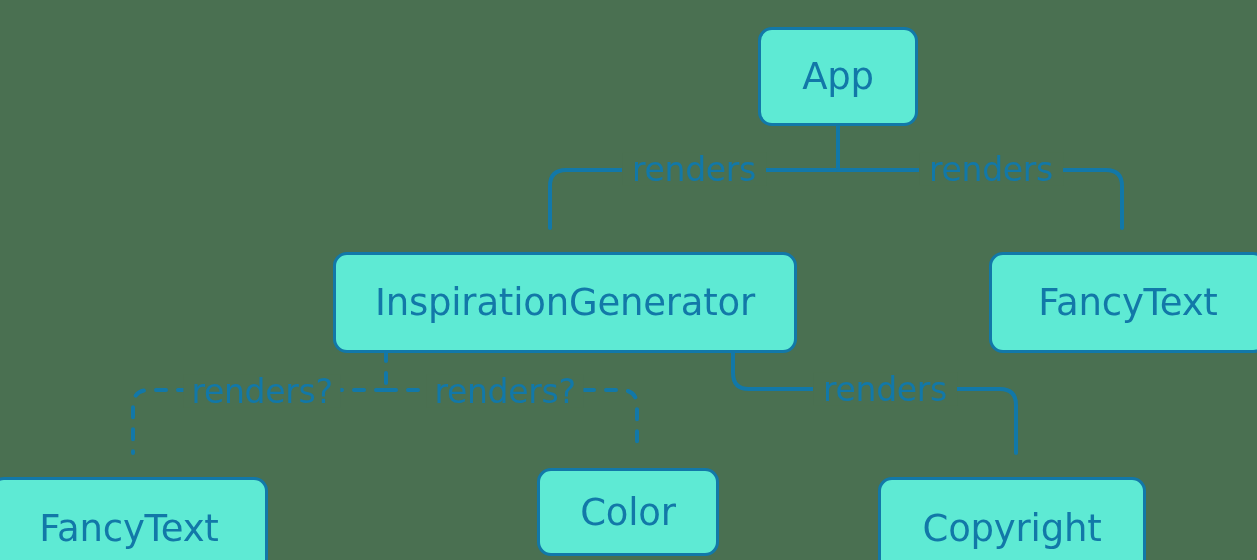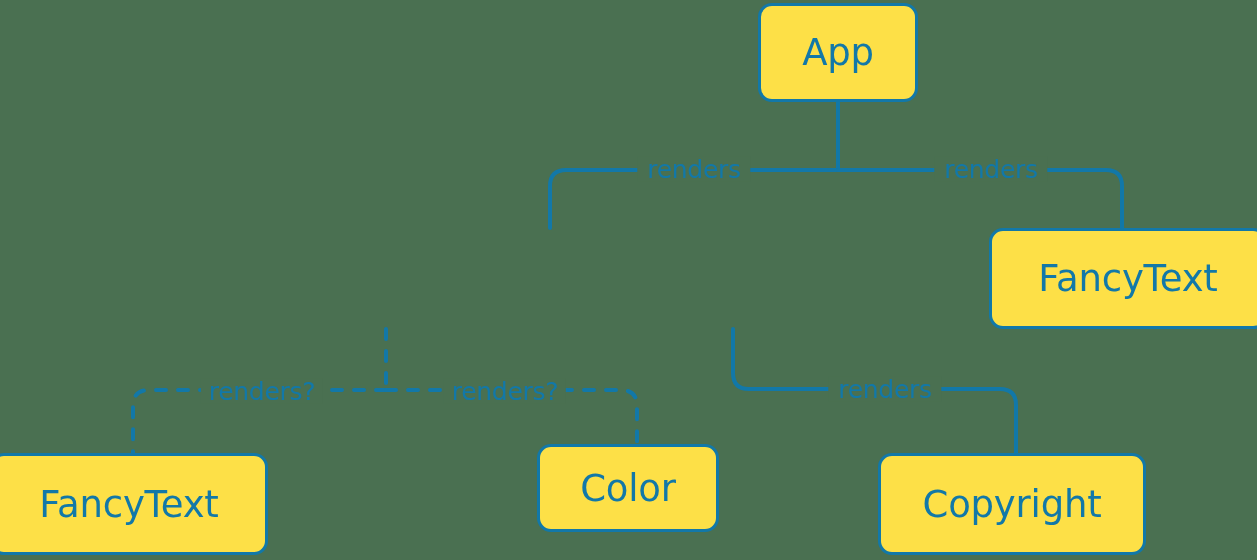--- a/index.html
+++ b/index.html
@@ -20,38 +20,39 @@
   }
   #wires {
     position: absolute;
     top: 0;
     left: 0;
     width: 1257px;
     height: 560px;
   }
   .node {
     position: absolute;
-    background: #fde047;
+    background: #5eead4;
     border: 3px solid #1278a8;
     border-radius: 14px;
     box-sizing: border-box;
     display: flex;
     align-items: center;
     justify-content: center;
     color: #1278a8;
     font-size: 37px;
     font-weight: 400;
     letter-spacing: -0.2px;
     line-height: 1;
     white-space: nowrap;
+    margin-top: 24px;
   }
   .edge-label {
     position: absolute;
     color: #1278a8;
-    font-size: 25px;
+    font-size: 33px;
     font-weight: 500;
     line-height: 1;
     white-space: nowrap;
     transform: translate(-50%, -50%);
     letter-spacing: -0.3px;
   }
 </style>
 </head>
 <body>
 
@@ -79,20 +80,21 @@
   <div class="edge-label" style="left:991px; top:169px; background:#4a7051; padding:0 10px;">renders</div>
 
   <div class="edge-label" style="left:262px; top:391px; background:#4a7051; padding:0 8px;">renders?</div>
 
   <div class="edge-label" style="left:505px; top:391px; background:#4a7051; padding:0 8px;">renders?</div>
 
   <div class="edge-label" style="left:885px; top:389px; background:#4a7051; padding:0 10px;">renders</div>
 
   <div class="node" style="left:758px; top:3px; width:160px; height:99px;">App</div>
 
+  <div class="node" style="left:333px; top:228px; width:464px; height:101px;">InspirationGenerator</div>
 
   <div class="node" style="left:989px; top:228px; width:278px; height:101px;">FancyText</div>
 
   <div class="node" style="left:-10px; top:453px; width:278px; height:102px;">FancyText</div>
 
   <div class="node" style="left:537px; top:444px; width:182px; height:88px;">Color</div>
 
   <div class="node" style="left:878px; top:453px; width:268px; height:102px;text-align:center;">Copyright</div>
 
 </div>

